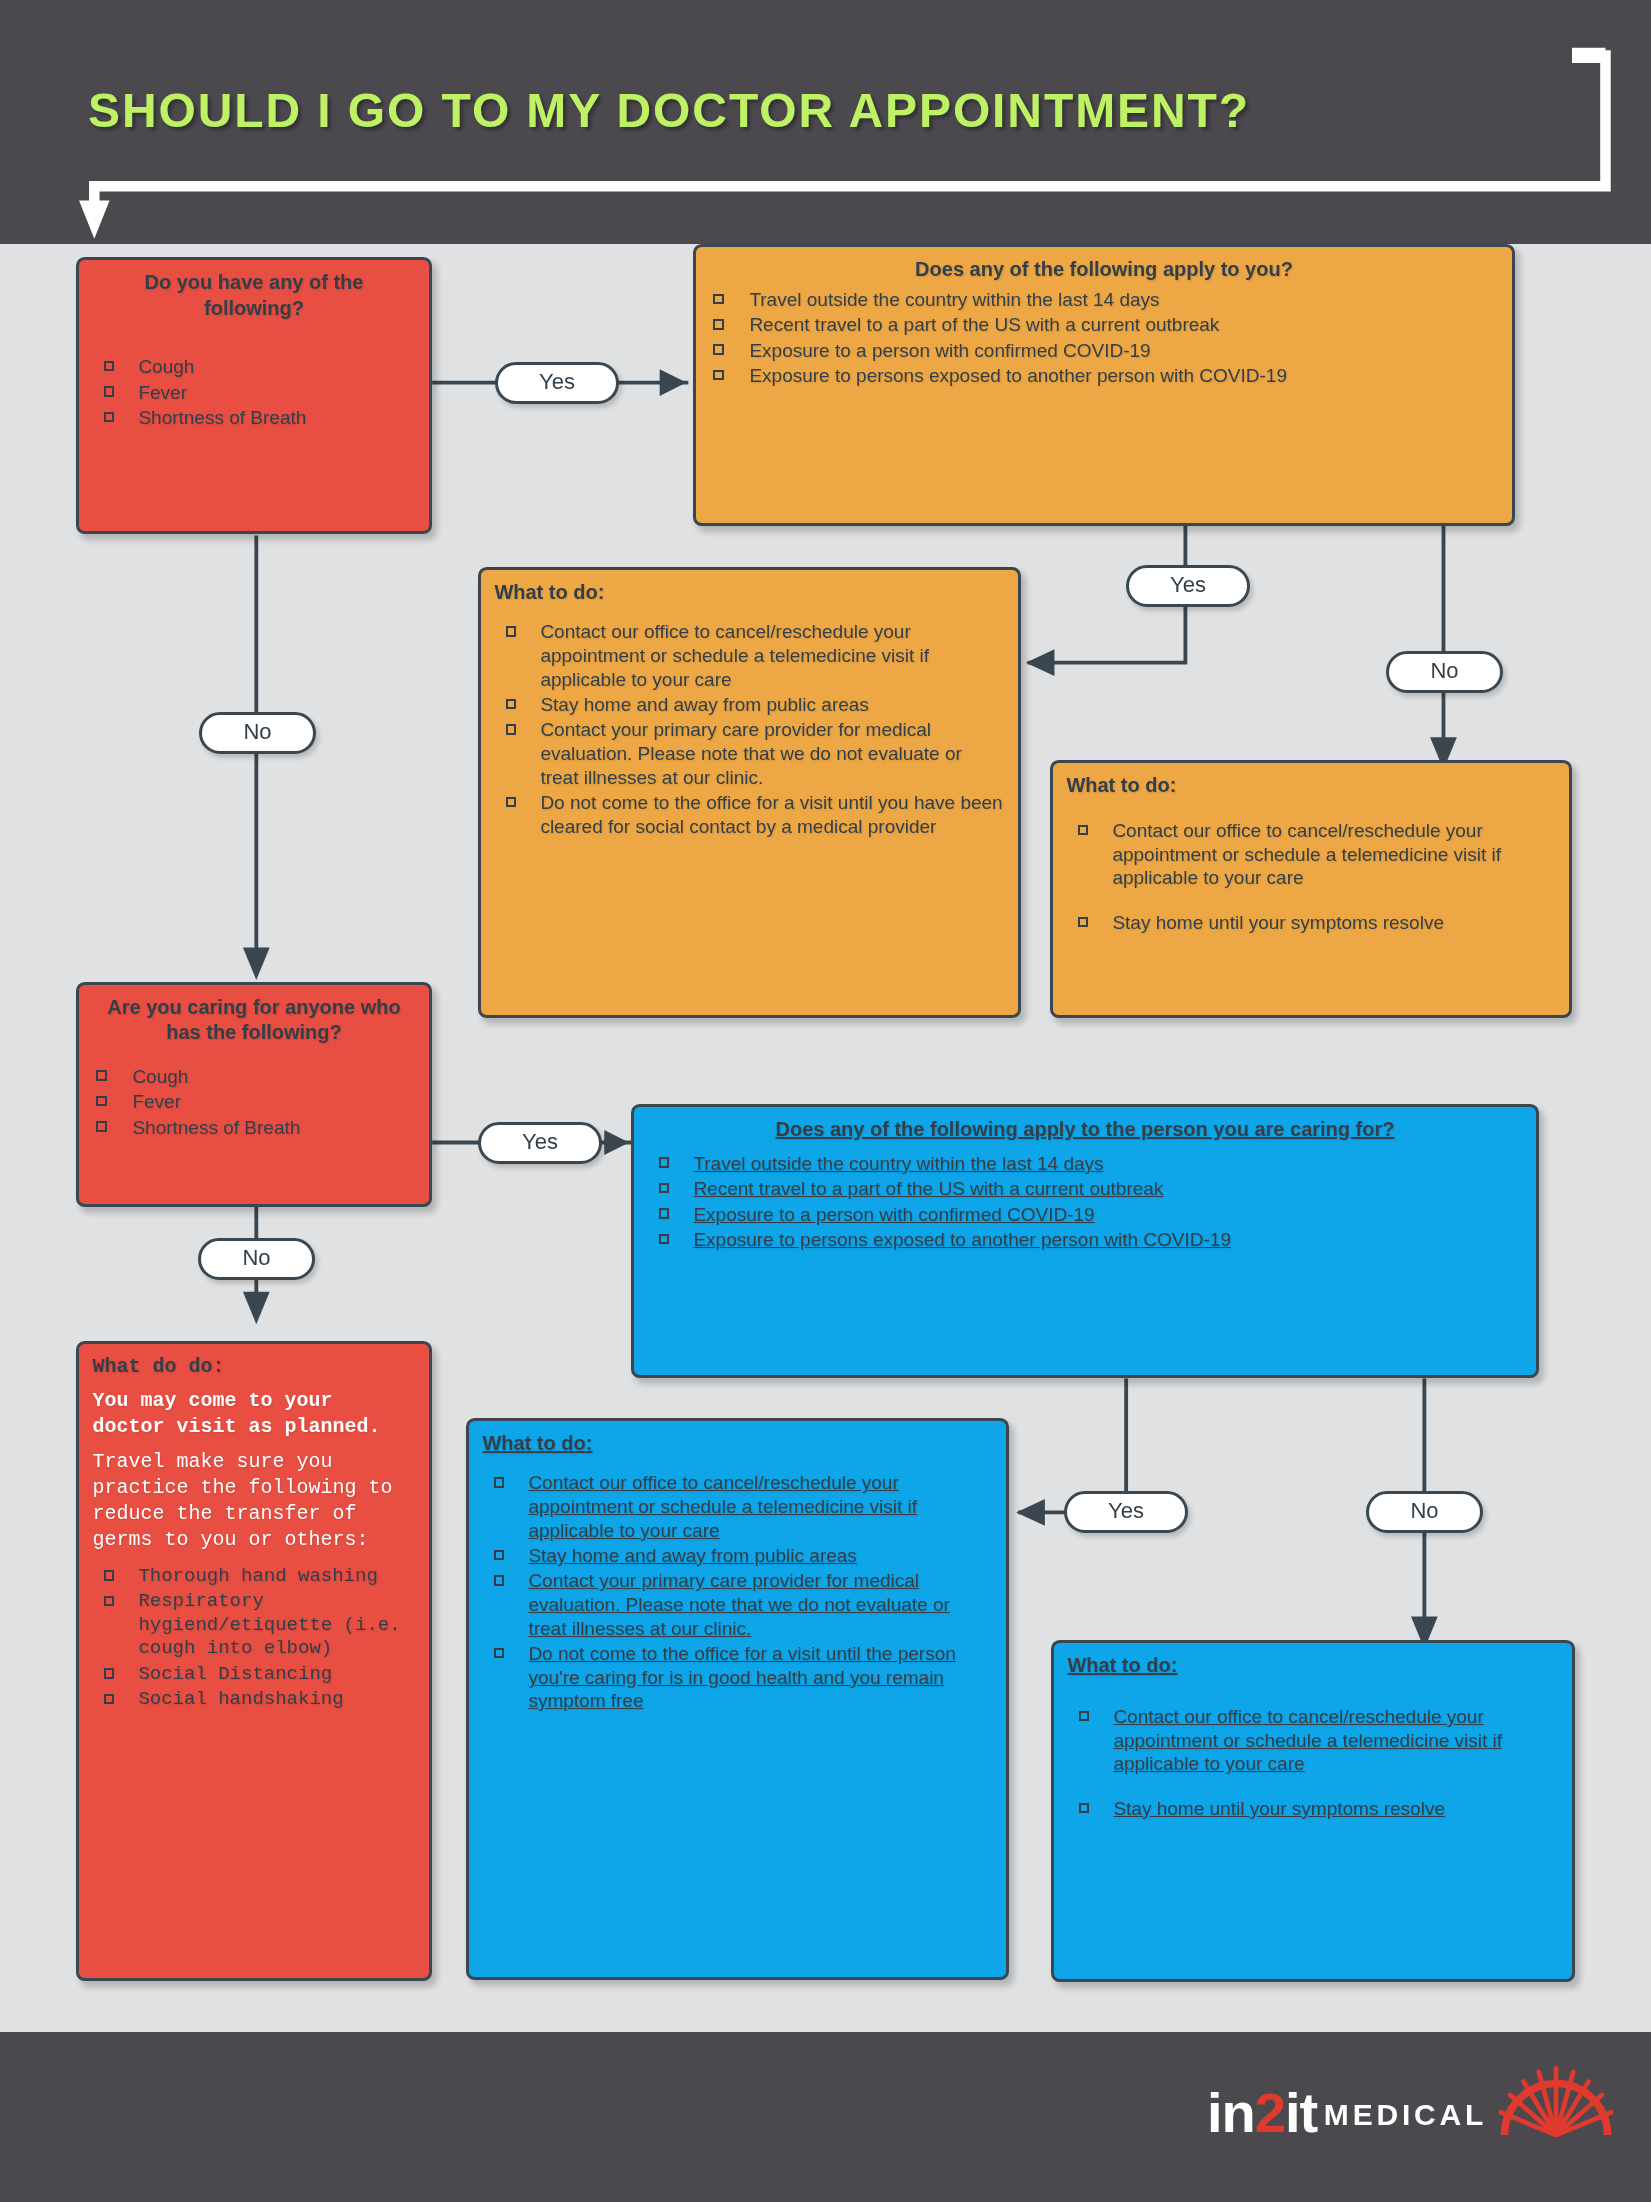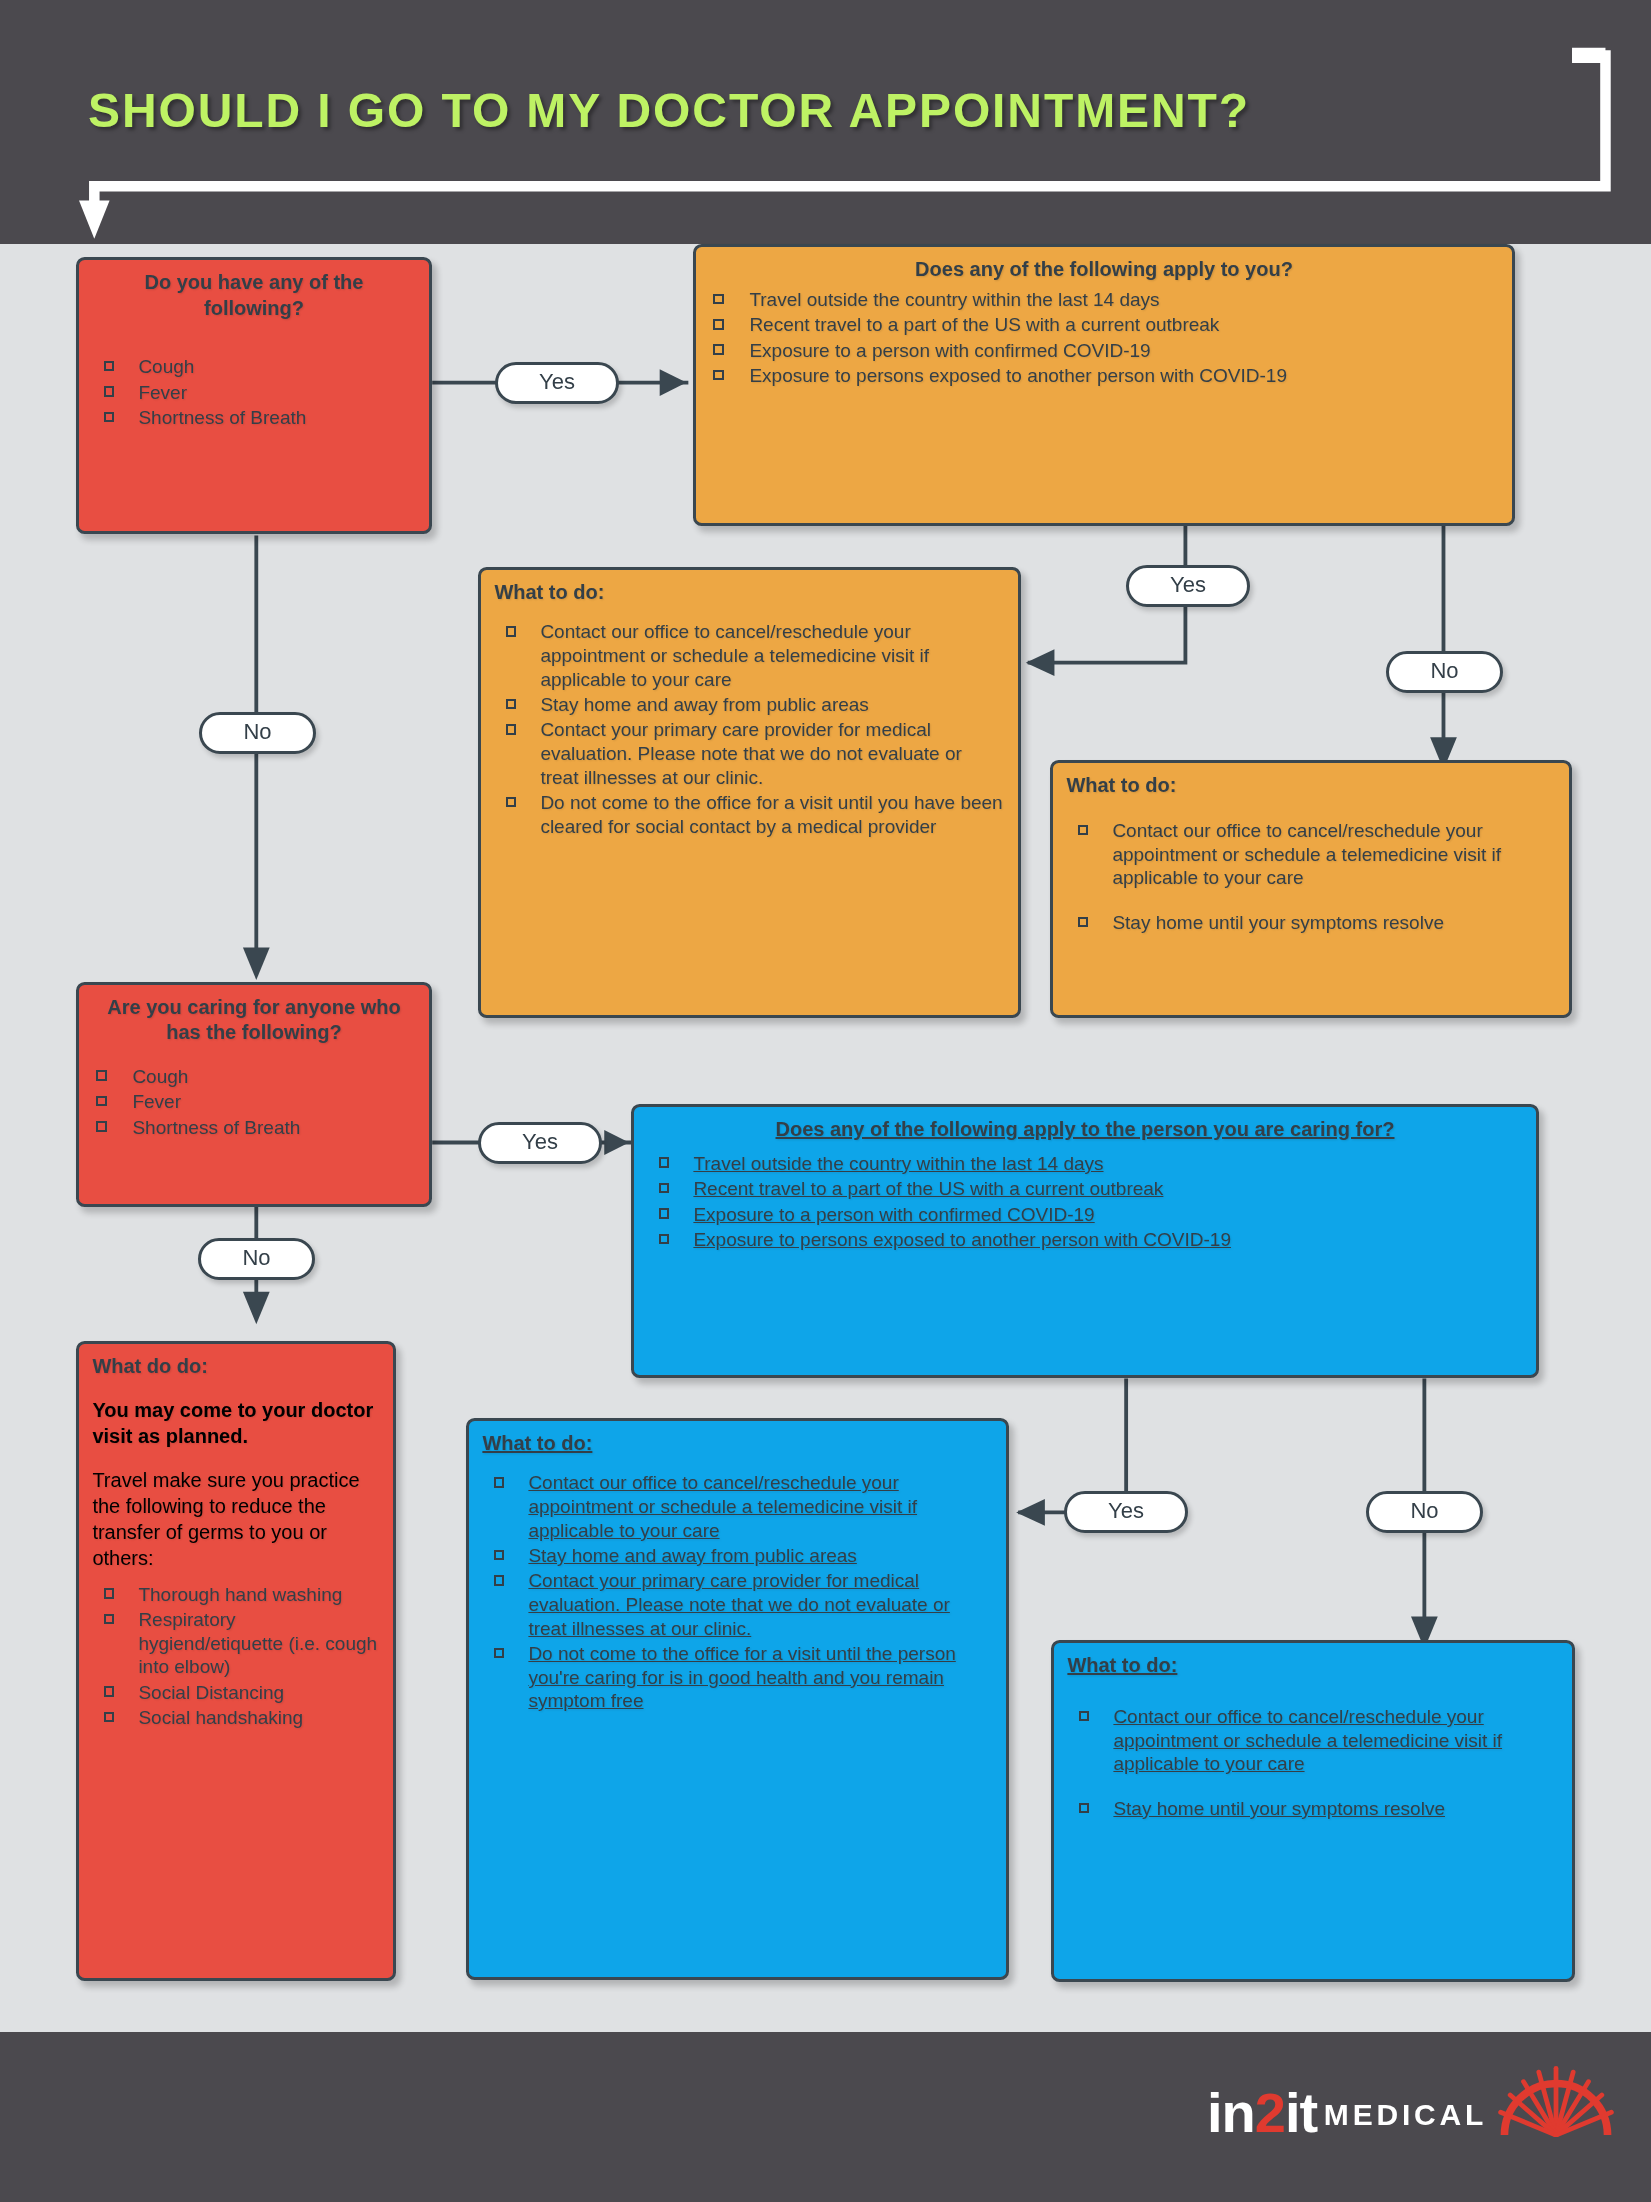--- a/index.html
+++ b/index.html
@@ -70,23 +70,23 @@
     line-height: 1.28;
     color: #333f48;
     text-shadow: 1px 1px 1.9px rgba(0,0,0,0.12);
   }
   .node-title.center { text-align: center; }
   .node-title.left   { text-align: left; }
 
   .node-para {
     font-size: 20px;
     line-height: 1.3;
-    color: #000000;
+    color: #ffffff;
     text-shadow: 1px 1px 1.9px rgba(0,0,0,0.10);
-    margin-top: 18px;
+    margin-top: 9px;
   }
   .node-para.bold { font-weight: bold; }
 
   ul.checklist { list-style: none; margin-top: 11.5px; }
   ul.checklist.tight { margin-top: 5.7px; }
   ul.checklist li {
     position: relative;
     padding-left: 40px;
     font-size: 19px;
     line-height: 1.24;
@@ -244,21 +244,21 @@
   <div class="node gray" style="left:631px; top:860px; width:908px; height:274px;">
     <div class="node-title center">Does any of the following apply to the person you are caring for?</div>
     <ul class="checklist indent tight" style="margin-top:9.6px;">
       <li><span class="bullet-box"></span><span>Travel outside the country within the last 14 days</span></li>
       <li><span class="bullet-box"></span><span>Recent travel to a part of the US with a current outbreak</span></li>
       <li><span class="bullet-box"></span><span>Exposure to a person with confirmed COVID-19</span></li>
       <li><span class="bullet-box"></span><span>Exposure to persons exposed to another person with COVID-19</span></li>
     </ul>
   </div>
 
-  <div class="node red" style="left:76px; top:1097px; width:320px; height:640px;">
+  <div class="node red" style="left:76px; top:1097px; width:356px; height:640px;font-family:Liberation Mono, monospace;">
     <div class="node-title left">What do do:</div>
     <div class="node-para bold">You may come to your doctor visit as planned.</div>
     <div class="node-para">Travel make sure you practice the following to reduce the transfer of germs to you or others:</div>
     <ul class="checklist indent" style="">
       <li><span class="bullet-box"></span><span>Thorough hand washing</span></li>
       <li><span class="bullet-box"></span><span>Respiratory hygiend/etiquette (i.e. cough into elbow)</span></li>
       <li><span class="bullet-box"></span><span>Social Distancing</span></li>
       <li><span class="bullet-box"></span><span>Social handshaking</span></li>
     </ul>
   </div>

